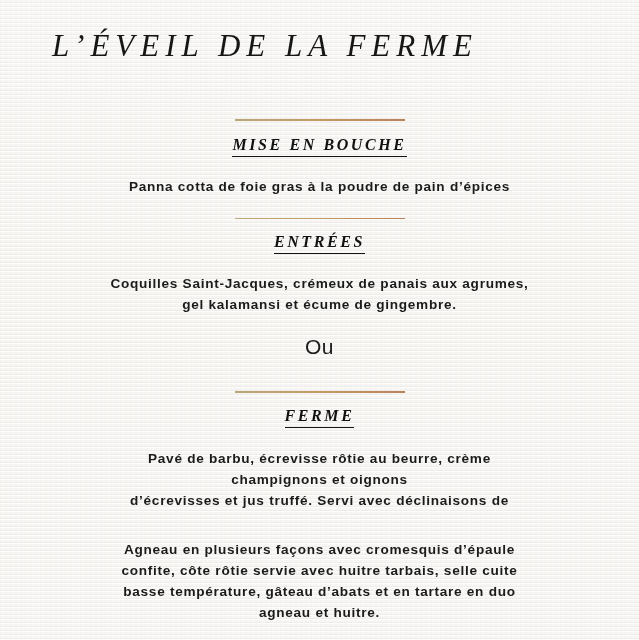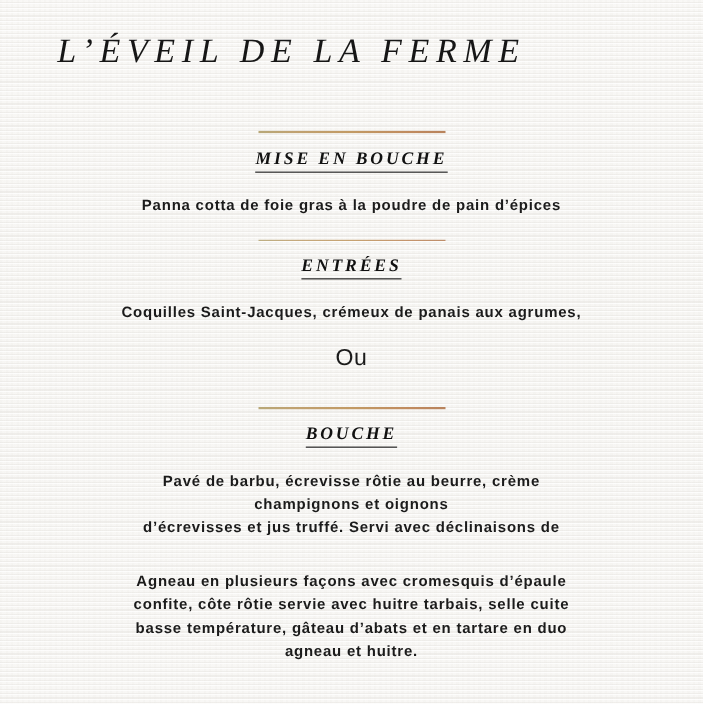--- a/index.html
+++ b/index.html
@@ -175,37 +175,38 @@
     <div class="sp-rule-head2"></div>
 
     <h2 class="section-heading">
       <span class="heading-text">ENTRÉES</span>
     </h2>
 
     <div class="sp-head-dish2"></div>
 
     <p class="dish">
       <span class="dish-line">Coquilles Saint-Jacques, crémeux de panais aux agrumes,</span>
+      <span class="dish-line">gel kalamansi et écume de gingembre.</span>
     </p>
 
     <div class="sp-dish-or"></div>
 
     <p class="or-separator">Ou</p>
 
     <div class="sp-or-dish"></div>
 
 
     <div class="sp-dish-rule2"></div>
 
     <hr class="divider">
 
     <div class="sp-rule-head3"></div>
 
     <h2 class="section-heading">
-      <span class="heading-text">BOUCHE</span>
+      <span class="heading-text">FERME</span>
     </h2>
 
     <div class="sp-head-dish3"></div>
 
     <p class="dish">
       <span class="dish-line">Pavé de barbu, écrevisse rôtie au beurre, crème</span>
       <span class="dish-line">champignons et oignons</span>
       <span class="dish-line">d’écrevisses et jus truffé. Servi avec déclinaisons de</span>
     </p>
 

